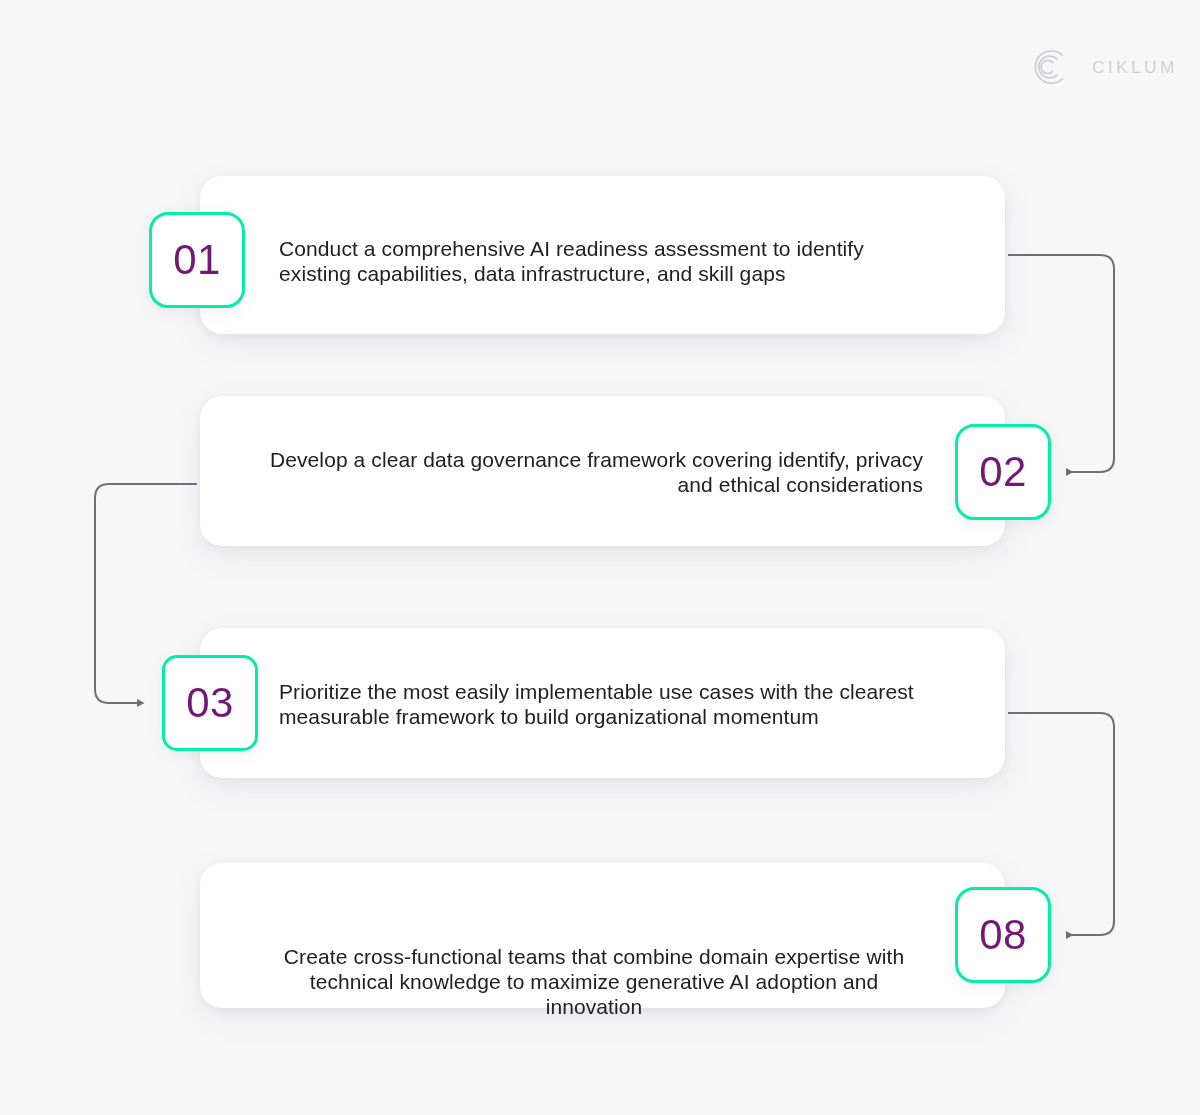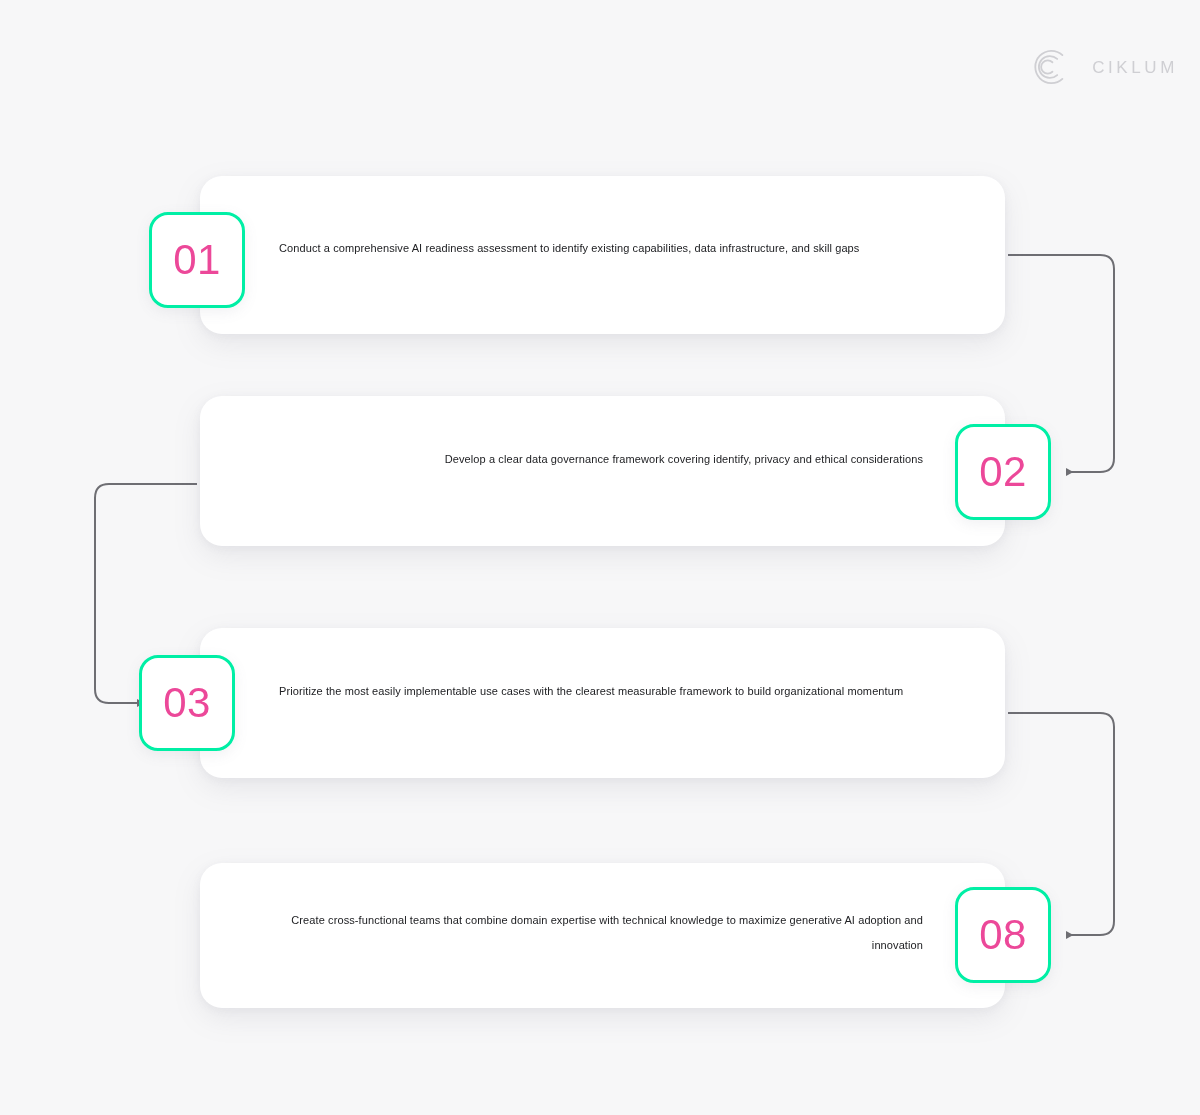--- a/index.html
+++ b/index.html
@@ -56,21 +56,21 @@
   .card {
     position: absolute;
     background: #ffffff;
     border-radius: 22px;
     box-shadow: 0 10px 28px rgba(120,120,140,0.13),
                 0 2px 8px rgba(120,120,140,0.07);
   }
 
   .card-text {
     position: absolute;
-    font-size: 11px;
+    font-size: 21px;
     line-height: 25px;
     color: #202124;
     letter-spacing: 0.1px;
   }
 
   .badge {
     position: absolute;
     width: 96px;
     height: 96px;
     border: 3px solid #00efa5;
@@ -78,43 +78,43 @@
     background: #ffffff;
     display: flex;
     align-items: center;
     justify-content: center;
     box-shadow: 0 4px 14px rgba(120,120,140,0.10);
   }
 
   .badge-num {
     font-size: 42px;
     font-weight: 500;
-    color: #ec4899;
+    color: #701a75;
     letter-spacing: 0.5px;
     line-height: 1;
   }
 
   
   #step-1 .card      { left: 200px;  top: 176px;  width: 805px; height: 158px; }
   #step-1 .card-text { left: 279px;  top: 236px;  width: 660px; text-align: left; }
   #step-1 .badge     { left: 149px;  top: 212px; }
 
   
   #step-2 .card      { left: 200px;  top: 396px;  width: 805px; height: 150px; }
   #step-2 .card-text { left: 265px;  top: 447px;  width: 658px; text-align: right; }
   #step-2 .badge     { left: 955px;  top: 424px; text-align: center; }
 
   
   #step-3 .card      { left: 200px;  top: 628px;  width: 805px; height: 150px; }
   #step-3 .card-text { left: 279px;  top: 679px;  width: 660px; text-align: left; }
-  #step-3 .badge     { left: 139px;  top: 655px; }
+  #step-3 .badge     { left: 162px;  top: 655px; border-radius: 15px; }
 
   
   #step-4 .card      { left: 200px;  top: 863px;  width: 805px; height: 145px; }
-  #step-4 .card-text { left: 265px;  top: 908px;  width: 658px; text-align: right; }
+  #step-4 .card-text { left: 265px;  top: 944px;  width: 658px; text-align: center; }
   #step-4 .badge     { left: 955px;  top: 887px; }
 </style>
 </head>
 <body>
 
 <div class="brand">
   <svg class="brand-mark" viewBox="0 0 40 40">
     <path d="M32 7.5 A17 17 0 1 0 32 32.5" fill="none" stroke="#cfcfd3" stroke-width="1.9" stroke-linecap="round"></path>
     <path d="M26.5 11.5 A11.5 11.5 0 1 0 26.5 28.5" fill="none" stroke="#cfcfd3" stroke-width="1.9" stroke-linecap="round"></path>
     <path d="M21.5 15 A7 7 0 1 0 21.5 25" fill="none" stroke="#cfcfd3" stroke-width="1.9" stroke-linecap="round"></path>

